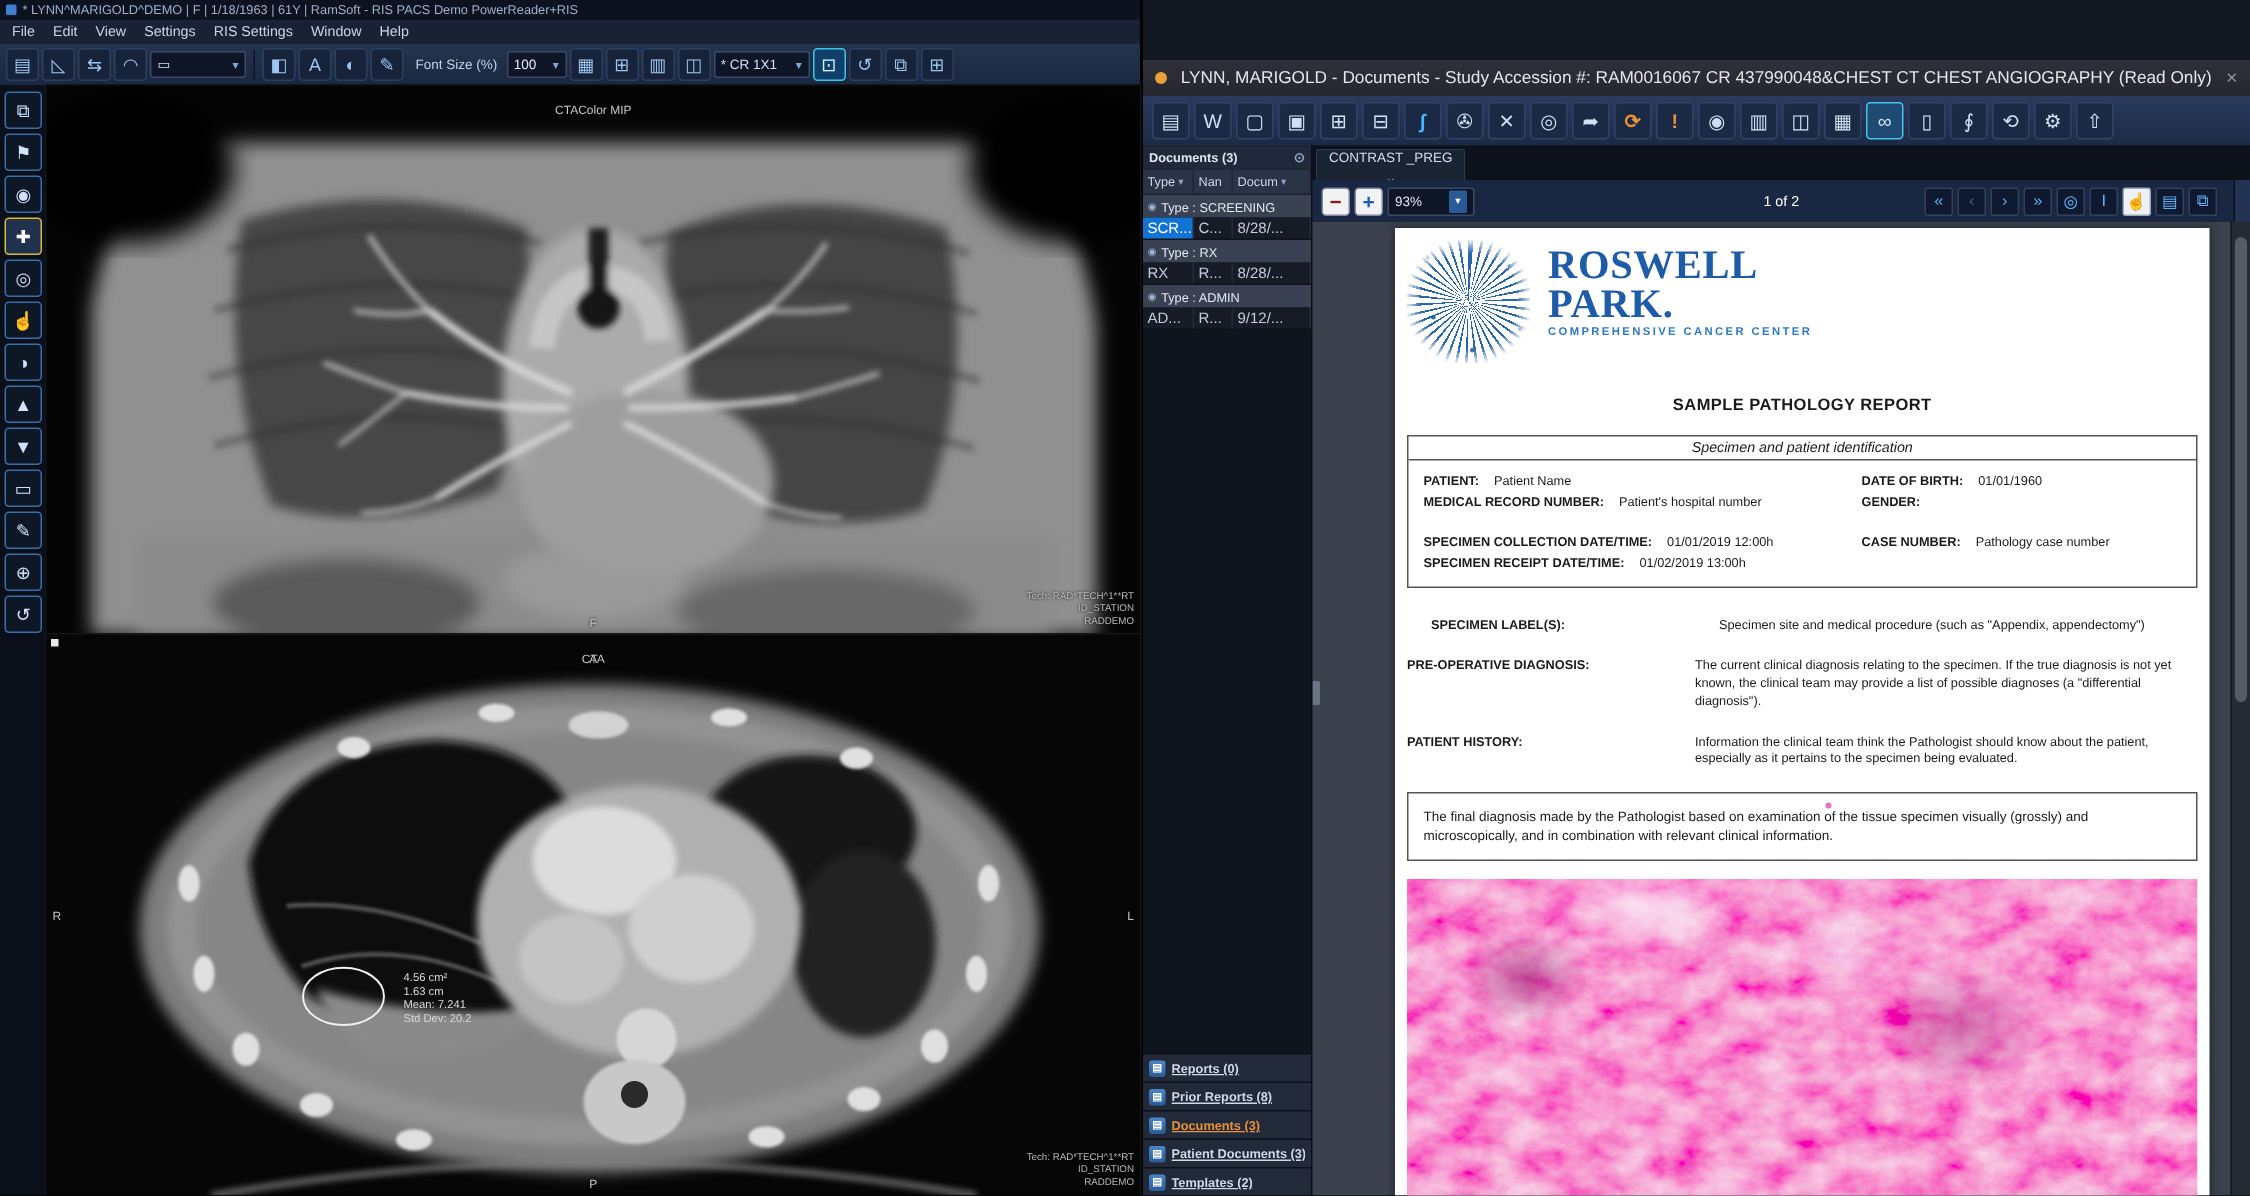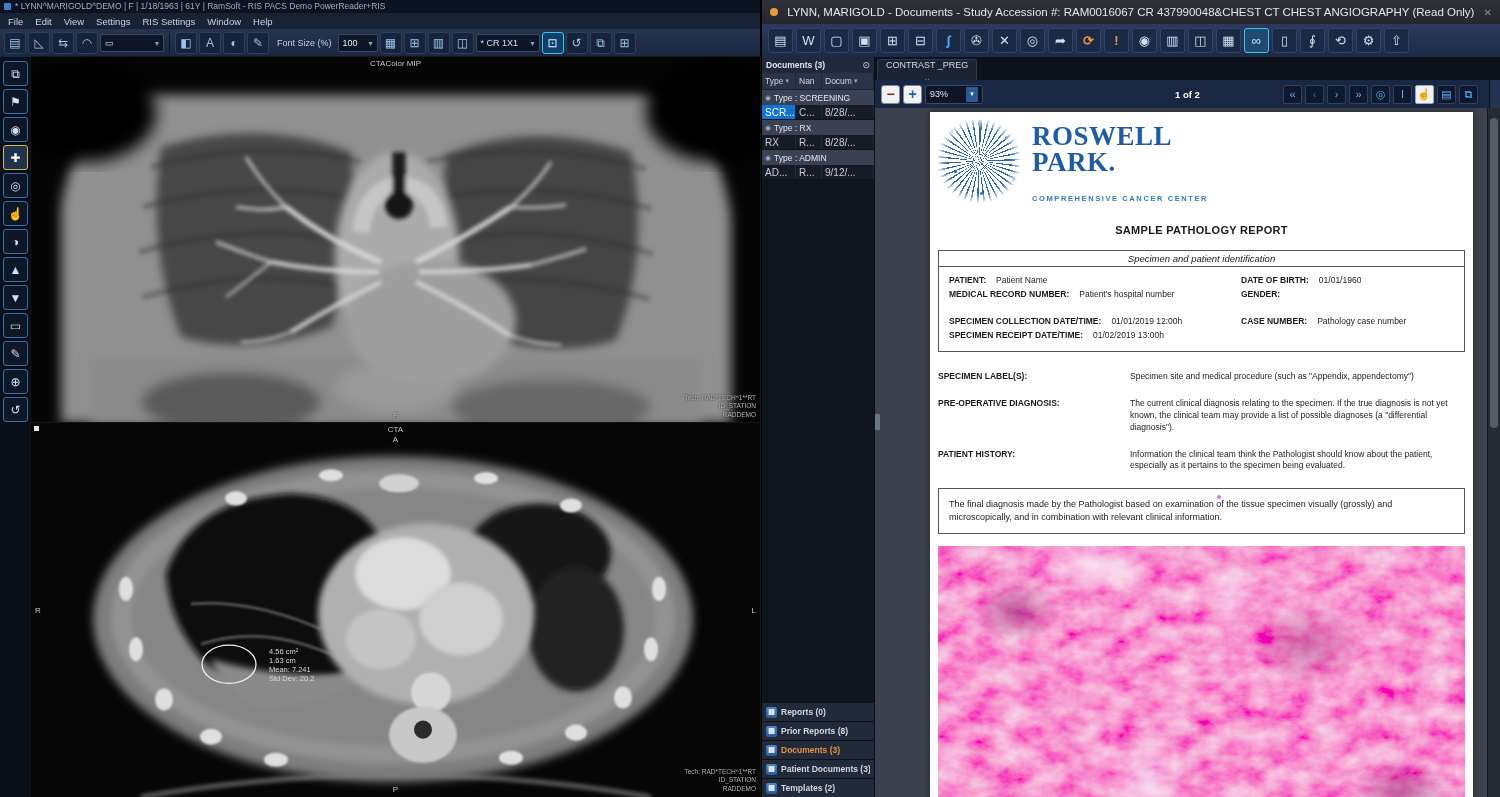--- a/index.html
+++ b/index.html
@@ -26,31 +26,31 @@
 .lt-body{flex:1;display:flex;min-height:0;}
 .lt-tools{width:31px;background:#0a0f1a;display:flex;flex-direction:column;align-items:center;padding-top:4px;gap:3px;}
 .tool-btn{width:25px;height:25px;background:#0e1726;border:1px solid #3a6ea8;border-radius:3px;color:#cfe3ff;font-size:12px;display:flex;align-items:center;justify-content:center;cursor:pointer;flex:none;}
 .tool-btn.selected{border-color:#d8b93a;background:#20324e;color:#fff;}
 .lt-viewports{flex:1;display:flex;flex-direction:column;background:#000;min-width:0;}
 .viewport{position:relative;overflow:hidden;outline:1px solid #151515;}
 .viewport.top{height:366px;}
 .viewport.bottom{flex:1;}
 .viewport svg{position:absolute;inset:0;width:100%;height:100%;}
 .ov{position:absolute;font-size:8px;color:#c8c8c8;text-shadow:0 0 2px #000;pointer-events:none;}
-.ov.top-center{top:2px;left:50%;transform:translateX(-50%);}
+.ov.top-center{top:12px;left:50%;transform:translateX(-50%);}
 .ov.top-center2{top:12px;left:50%;transform:translateX(-50%);}
 .ov.bottom-center{bottom:3px;left:50%;transform:translateX(-50%);}
 .ov.left-mid{left:4px;top:49%;}
 .ov.right-mid{right:4px;top:49%;}
 .ov.tech{right:4px;bottom:4px;text-align:right;font-size:6.5px;line-height:1.3;color:#b8b8b8;}
 .vp-marker{position:absolute;left:3px;top:3px;width:5px;height:5px;background:#e8e8e8;}
 
 
 #right-app{flex:1;height:797px;display:flex;flex-direction:column;background:#131722;}
-.rt-titlebar{height:24px;background:linear-gradient(#30303a,#26262e);display:flex;align-items:center;color:#e4e6ea;font-size:11.5px;padding:0 8px;}
+.rt-titlebar{height:24px;background:linear-gradient(#30303a,#26262e);display:flex;align-items:center;color:#e4e6ea;font-size:11.5px;padding:0 8px;margin-top:40px;}
 .rt-titlebar .t{flex:1;text-align:center;white-space:nowrap;overflow:hidden;text-overflow:ellipsis;}
 .win-dot{width:8px;height:8px;border-radius:50%;background:#e8a03a;flex:none;}
 .rt-close{color:#8a8f99;font-size:10px;flex:none;cursor:pointer;}
 .rt-toolbar{height:33px;background:linear-gradient(#2a3b5e,#1c2a44);display:flex;align-items:center;gap:3px;padding:0 6px;overflow:hidden;}
 .rtb-icon{width:25px;height:25px;background:#1b2a44;border:1px solid #31436a;border-radius:3px;color:#cfe0f5;font-size:13px;display:flex;align-items:center;justify-content:center;cursor:pointer;flex:none;}
 .rtb-icon.selected{border:1px solid #3ec6f0;background:#1f4a72;}
 .rtb-icon .orange{color:#e8923a;font-weight:bold;}
 .rtb-icon .bluebright{color:#4db2ff;font-weight:bold;}
 .rt-body{flex:1;display:flex;min-height:0;}
 
@@ -64,61 +64,61 @@
 .tree-group{height:15px;background:#394152;color:#e2e8f2;font-size:8.5px;display:flex;align-items:center;gap:3px;padding:0 3px;white-space:nowrap;overflow:hidden;cursor:pointer;}
 .tree-group .rg{font-size:7px;color:#9fb4d8;}
 .tree-row{height:15px;display:flex;font-size:10px;color:#c3cddd;background:#161b26;border-bottom:1px solid #0e1219;cursor:pointer;}
 .tree-row .cell{display:flex;align-items:center;padding:0 3px;border-right:1px solid #232a3a;overflow:hidden;white-space:nowrap;}
 .tree-row .c1{width:34px;}.tree-row .c2{width:26px;}.tree-row .c3{flex:1;}
 .tree-row .cell.sel{background:#1174d4;color:#fff;}
 .sb-spacer{flex:1;background:#10141d;}
 .sb-panel{height:19px;background:#222a3a;border-top:1px solid #0c101a;display:flex;align-items:center;gap:4px;padding:0 4px;font-size:8.5px;font-weight:bold;color:#cfd8e8;cursor:pointer;}
 .pi-icon{width:11px;height:11px;border-radius:2px;background:linear-gradient(#4a86c8,#2a5a96);color:#fff;font-size:7px;display:flex;align-items:center;justify-content:center;flex:none;}
 .sb-panel.active .pi-label{color:#e8923a;}
-.pi-label{white-space:nowrap;overflow:hidden;}
+.pi-label{white-space:nowrap;overflow:hidden;text-decoration:underline;}
 
 .rt-viewer{flex:1;display:flex;flex-direction:column;min-width:0;}
 .tab-row{height:23px;background:#0d1119;display:flex;align-items:flex-end;padding-left:2px;}
 .doc-tab{height:21px;background:#1b2433;border:1px solid #2a3document;border:1px solid #2a3a55;border-bottom:none;color:#d6dce8;font-size:9px;display:flex;align-items:center;gap:6px;padding:0 8px;border-radius:3px 3px 0 0;cursor:pointer;flex-direction:column;}
 .doc-tab .x{color:#8a93a5;font-size:9px;}
 .viewer-toolbar{height:28px;background:#1a2742;display:flex;align-items:center;gap:3px;padding:0 6px;position:relative;}
 .vt-btn{width:19px;height:19px;background:#0e1930;border:1px solid #33415e;color:#6fb2f2;font-size:11px;display:flex;align-items:center;justify-content:center;border-radius:2px;cursor:pointer;flex:none;}
 .vt-btn.blue{color:#5fb0f5;}
 .vt-btn.disabled{color:#555e6e;}
 .vt-btn.active-white{background:#eef1f5;color:#1a2433;border-color:#9aa8bb;}
 .zoom-out-btn,.zoom-in-btn{width:19px;height:19px;border-radius:3px;border:1px solid #7d8aa0;background:#f2f2f2;font-size:14px;font-weight:bold;display:flex;align-items:center;justify-content:center;cursor:pointer;flex:none;}
 .zoom-out-btn{color:#8a1f1f;}
 .zoom-in-btn{color:#1a5fb4;}
 .zoom-select{height:19px;width:58px;background:#0d1526;border:1px solid #3a4a66;border-radius:2px;color:#dfe8f5;font-size:9px;display:flex;align-items:center;padding:0 4px;gap:4px;cursor:pointer;}
 .zoom-select .dd{margin-left:auto;width:12px;height:15px;background:#2a5a96;color:#fff;font-size:7px;display:flex;align-items:center;justify-content:center;border-radius:1px;}
-.page-ind{position:absolute;left:50%;transform:translateX(-50%);color:#fff;font-size:9.5px;font-weight:bold;}
+.page-ind{position:absolute;left:50%;transform:translateX(-50%);color:#fff;font-size:9.5px;font-weight:normal;}
 .vt-right{margin-left:auto;display:flex;gap:3px;align-items:center;margin-right:16px;}
 .panel-toggle{position:absolute;right:0;top:0;width:11px;height:28px;background:#223354;border-left:1px solid #0c101a;cursor:pointer;}
 .doc-area{flex:1;background:#3c424d;position:relative;overflow:hidden;}
 .doc-page{position:absolute;left:55px;top:4px;width:543px;height:1100px;background:#fff;color:#1a1a1a;padding:0 8px;box-shadow:0 0 6px rgba(0,0,0,.5);}
 .split-handle{position:absolute;left:0;top:306px;width:5px;height:16px;background:#6a7486;border-radius:1px;cursor:pointer;}
 .doc-scrollbar{position:absolute;right:0;top:0;bottom:0;width:13px;background:#262b33;border-left:1px solid #15181e;}
 .doc-thumb{position:absolute;left:2px;right:2px;top:10px;height:310px;background:#555c66;border-radius:4px;cursor:pointer;}
 
 .logo-row{margin-top:8px;display:flex;height:88px;}
 .starburst{width:82px;height:82px;position:relative;flex:none;background:repeating-conic-gradient(from 2deg,#2766ab 0deg 2.6deg,transparent 2.6deg 9.4deg);-webkit-mask-image:radial-gradient(circle,#000 0 55%,transparent 74%);mask-image:radial-gradient(circle,#000 0 55%,transparent 74%);}
 .starburst::after{content:"";position:absolute;width:3px;height:3px;border-radius:50%;background:#2766ab;left:12px;top:10px;box-shadow:55px 6px 0 #2766ab,30px 62px 0 #2766ab,62px 48px 0 #2766ab,4px 40px 0 #2766ab;}
 .logo-text{margin-left:12px;padding-top:4px;font-family:"Liberation Serif",serif;color:#1f5ca8;}
 .logo-text .l1,.logo-text .l2{font-size:27px;font-weight:bold;line-height:.95;letter-spacing:.5px;}
-.logo-sub{margin-top:19px;font-family:"Liberation Sans",sans-serif;font-size:7.5px;font-weight:bold;letter-spacing:1.6px;color:#2e79c0;}
+.logo-sub{margin-top:1px;font-family:"Liberation Sans",sans-serif;font-size:7.5px;font-weight:bold;letter-spacing:1.6px;color:#2e79c0;}
 .doc-title{margin-top:16px;text-align:center;font-size:11px;font-weight:bold;letter-spacing:.3px;}
 .id-box{margin-top:14px;border:1px solid #555;}
 .id-head{border-bottom:1px solid #555;text-align:center;font-size:9.5px;padding:2px 0;font-style:italic;}
 .id-body{padding:6px 10px 9px;font-size:8.5px;}
 .f-row{position:relative;height:14px;line-height:14px;white-space:nowrap;}
 .f-label{font-weight:bold;margin-right:10px;}
 .f-col2{position:absolute;left:292px;top:0;}
 .f-gap{height:13px;}
 .narr{display:flex;font-size:8.5px;margin-top:15px;}
-.narr.first{margin-top:19px;}
+.narr.first{margin-top:19px;margin-left:16px;}
 .narr .f-label{width:182px;flex:none;}
 .n-text{flex:1;line-height:1.4;padding-right:6px;}
 .diag-box{margin-top:16px;border:1px solid #555;padding:9px 10px;display:flex;position:relative;font-size:9px;}
 .diag-box .f-label{width:182px;flex:none;}
 .diag-dot{position:absolute;top:6px;left:53%;width:4px;height:4px;border-radius:50%;background:#e870c8;}
 .histo{margin-top:12px;height:330px;position:relative;overflow:hidden;}
 .histo svg{position:absolute;inset:0;width:100%;height:100%;}
 .histo .blobs{position:absolute;inset:0;background:
  radial-gradient(60px 45px at 15% 20%,rgba(120,20,90,.45),transparent 70%),
  radial-gradient(80px 60px at 70% 30%,rgba(150,30,110,.40),transparent 70%),

